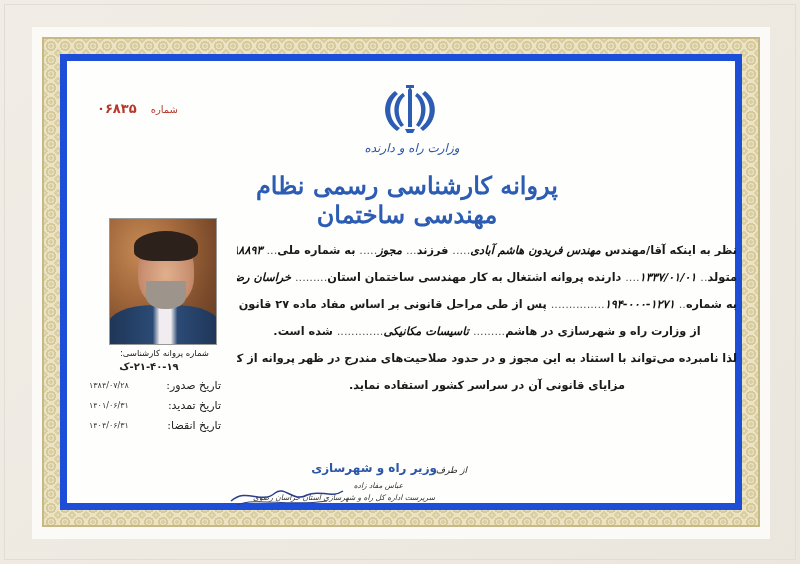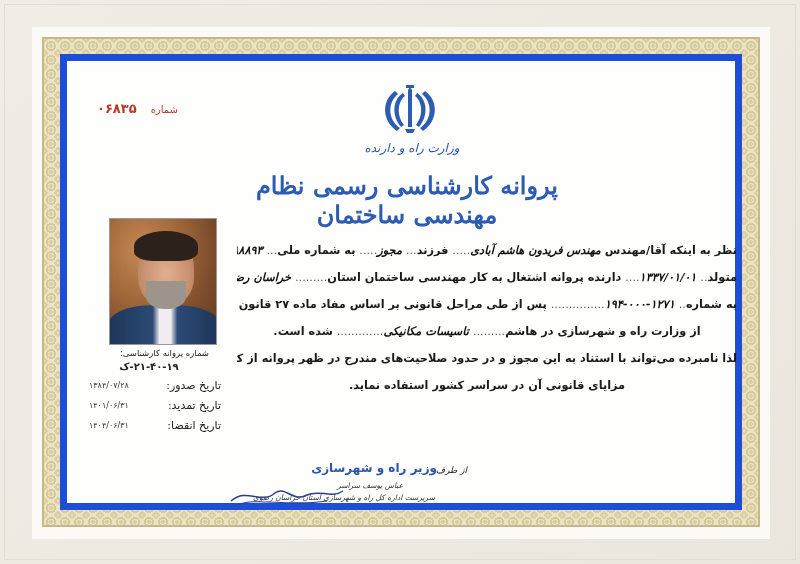--- a/index.html
+++ b/index.html
@@ -182,20 +182,20 @@
       <span class="fill">تاسیسات مکانیکی</span><span class="dots">.............</span>
       <span>شده است.</span>
     </div>
     <div class="line">لذا نامبرده می‌تواند با استناد به این مجوز و در حدود صلاحیت‌های مندرج در ظهر پروانه از کلیه</div>
     <div class="line center">مزایای قانونی آن در سراسر کشور استفاده نماید.</div>
   </div>
 
   <div class="sign-block">
     <span class="from-label">از طرف</span>
     <span class="signer-title">وزیر راه و شهرسازی</span>
-    <span class="signer-name">عباس یوسف سراسر</span>
+    <span class="signer-name">عباس مفاد زاده</span>
     <span class="signer-office">سرپرست اداره کل راه و شهرسازی استان خراسان رضوی</span>
     <svg class="signature" viewBox="0 0 120 26">
       <path d="M4 18 C20 4 34 22 48 10 C58 2 66 20 80 12 C92 6 104 16 116 8" stroke="#2b3f8c" stroke-width="1.5" fill="none"></path>
       <path d="M10 22 C30 14 60 24 100 18" stroke="#2b3f8c" stroke-width="1.1" fill="none"></path>
     </svg>
   </div>
 </div>
 
 </body></html>

